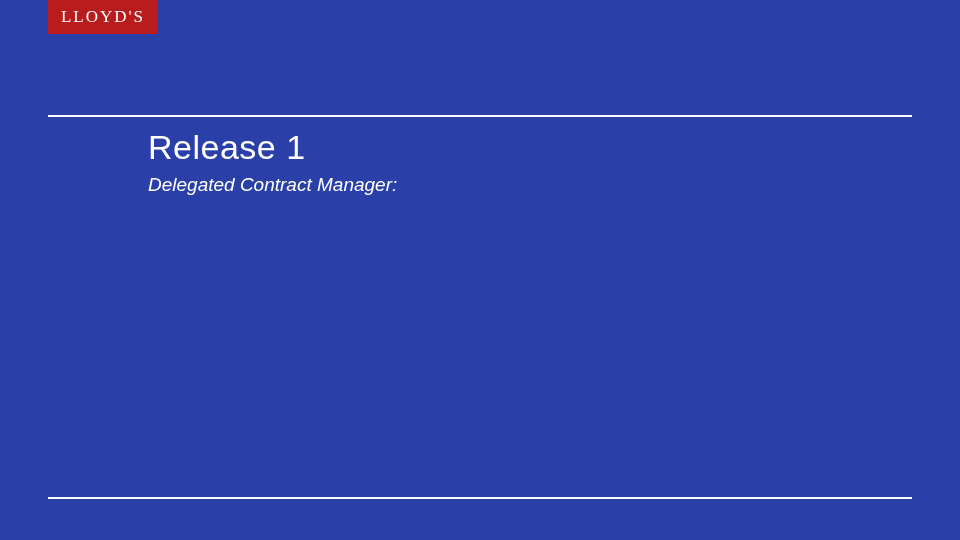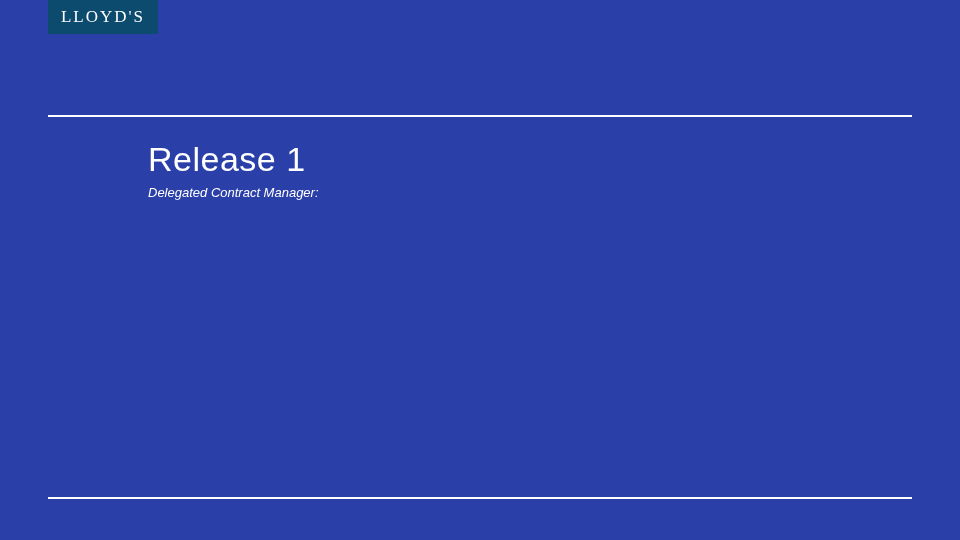--- a/index.html
+++ b/index.html
@@ -14,21 +14,21 @@
       font-family: Arial, Helvetica, sans-serif;
       position: relative;
       overflow: hidden;
     }
     .logo-box {
       position: absolute;
       top: 0;
       left: 48px;
       width: 110px;
       height: 34px;
-      background: #0c4a6e;
+      background: #b91c1c;
       color: #fff;
       display: flex;
       align-items: center;
       justify-content: center;
       font-family: Georgia, 'Times New Roman', serif;
       font-size: 17px;
       letter-spacing: 2px;
     }
     .hr-top {
       position: absolute;
@@ -51,24 +51,23 @@
       top: 128px;
       left: 148px;
       right: 48px;
       color: #fff;
     }
     .title {
       font-size: 34px;
       font-weight: 400;
       margin-bottom: 6px;
       letter-spacing: 0.5px;
-      margin-top: 12px;
     }
     .subtitle {
-      font-size: 13px;
+      font-size: 19px;
       font-style: italic;
       font-weight: 400;
       line-height: 1.3;
     }
   </style>
 </head>
 <body>
 
 <div class="logo-box">
   <span>LLOYD'S</span>

